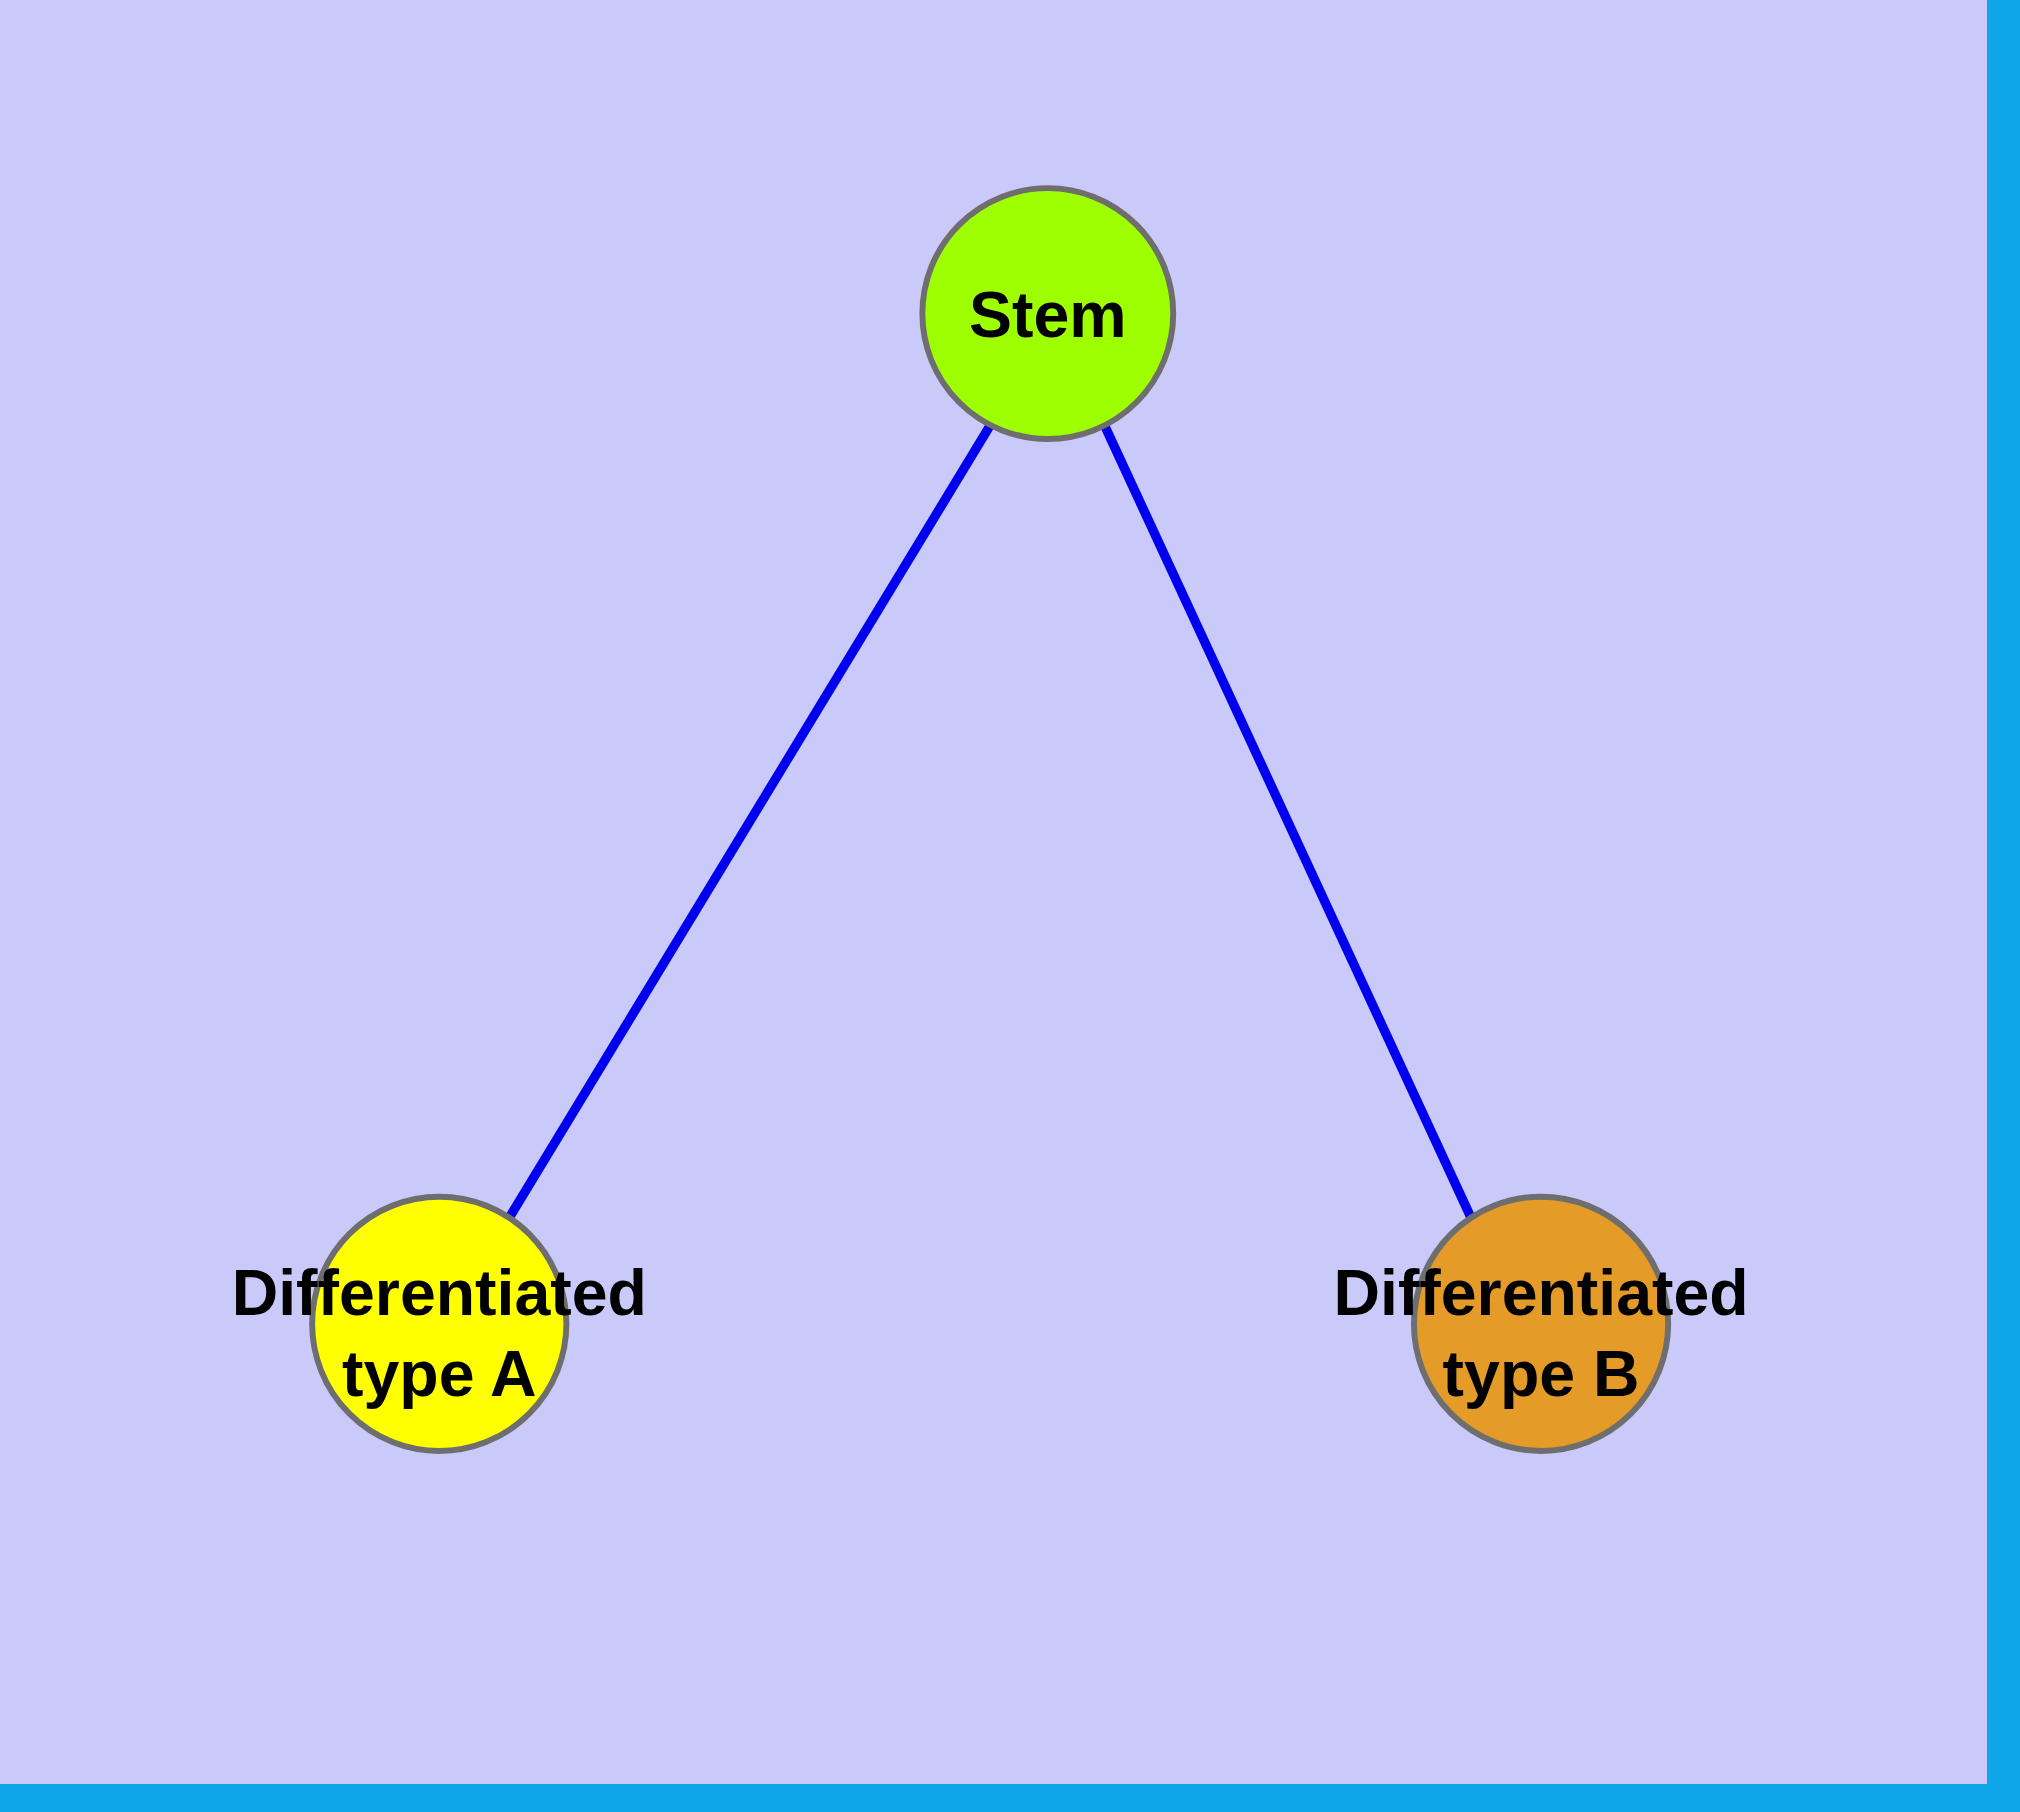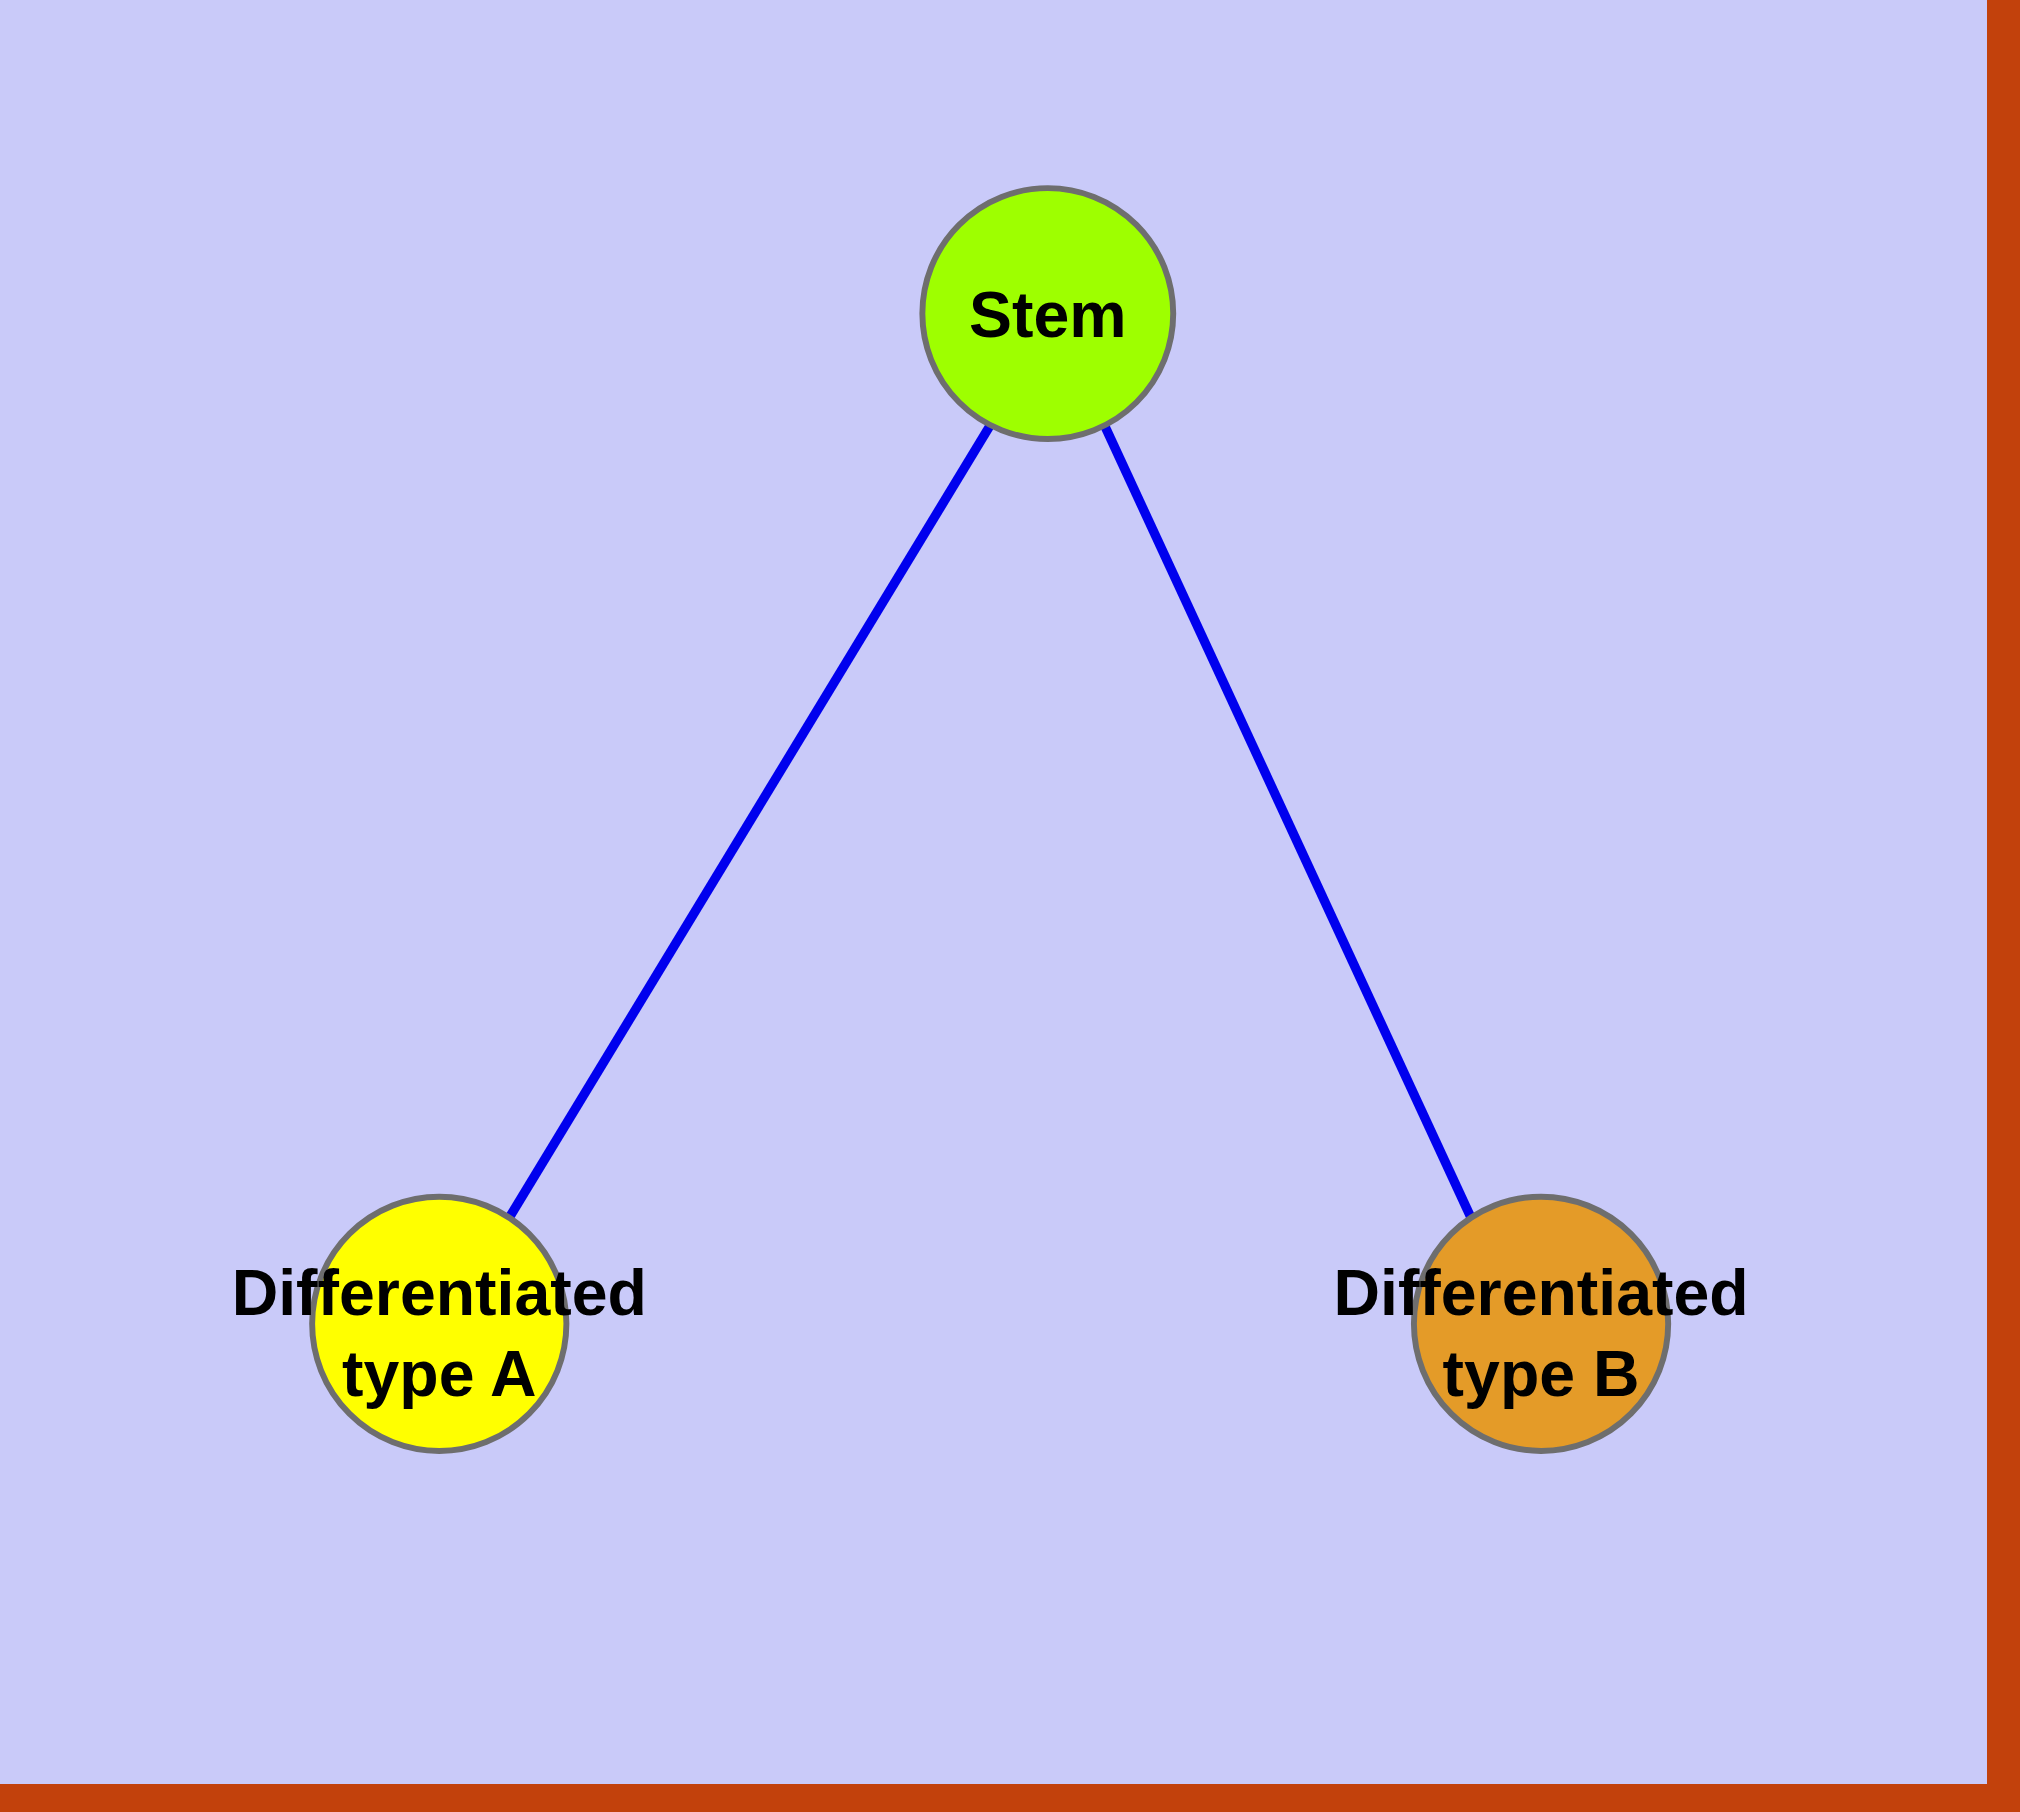--- a/index.html
+++ b/index.html
@@ -4,21 +4,21 @@
 <style>
   html, body {
     margin: 0;
     padding: 0;
     background: #ffffff;
   }
   #canvas {
     position: relative;
     width: 2021px;
     height: 1812px;
-    background: #c2410c;
+    background: #0ea5e9;
     overflow: hidden;
     font-family: "Liberation Sans", sans-serif;
   }
   #plot-area {
     position: absolute;
     left: 0;
     top: 0;
     width: 1987px;
     height: 1784px;
     background: #c9caf9;

